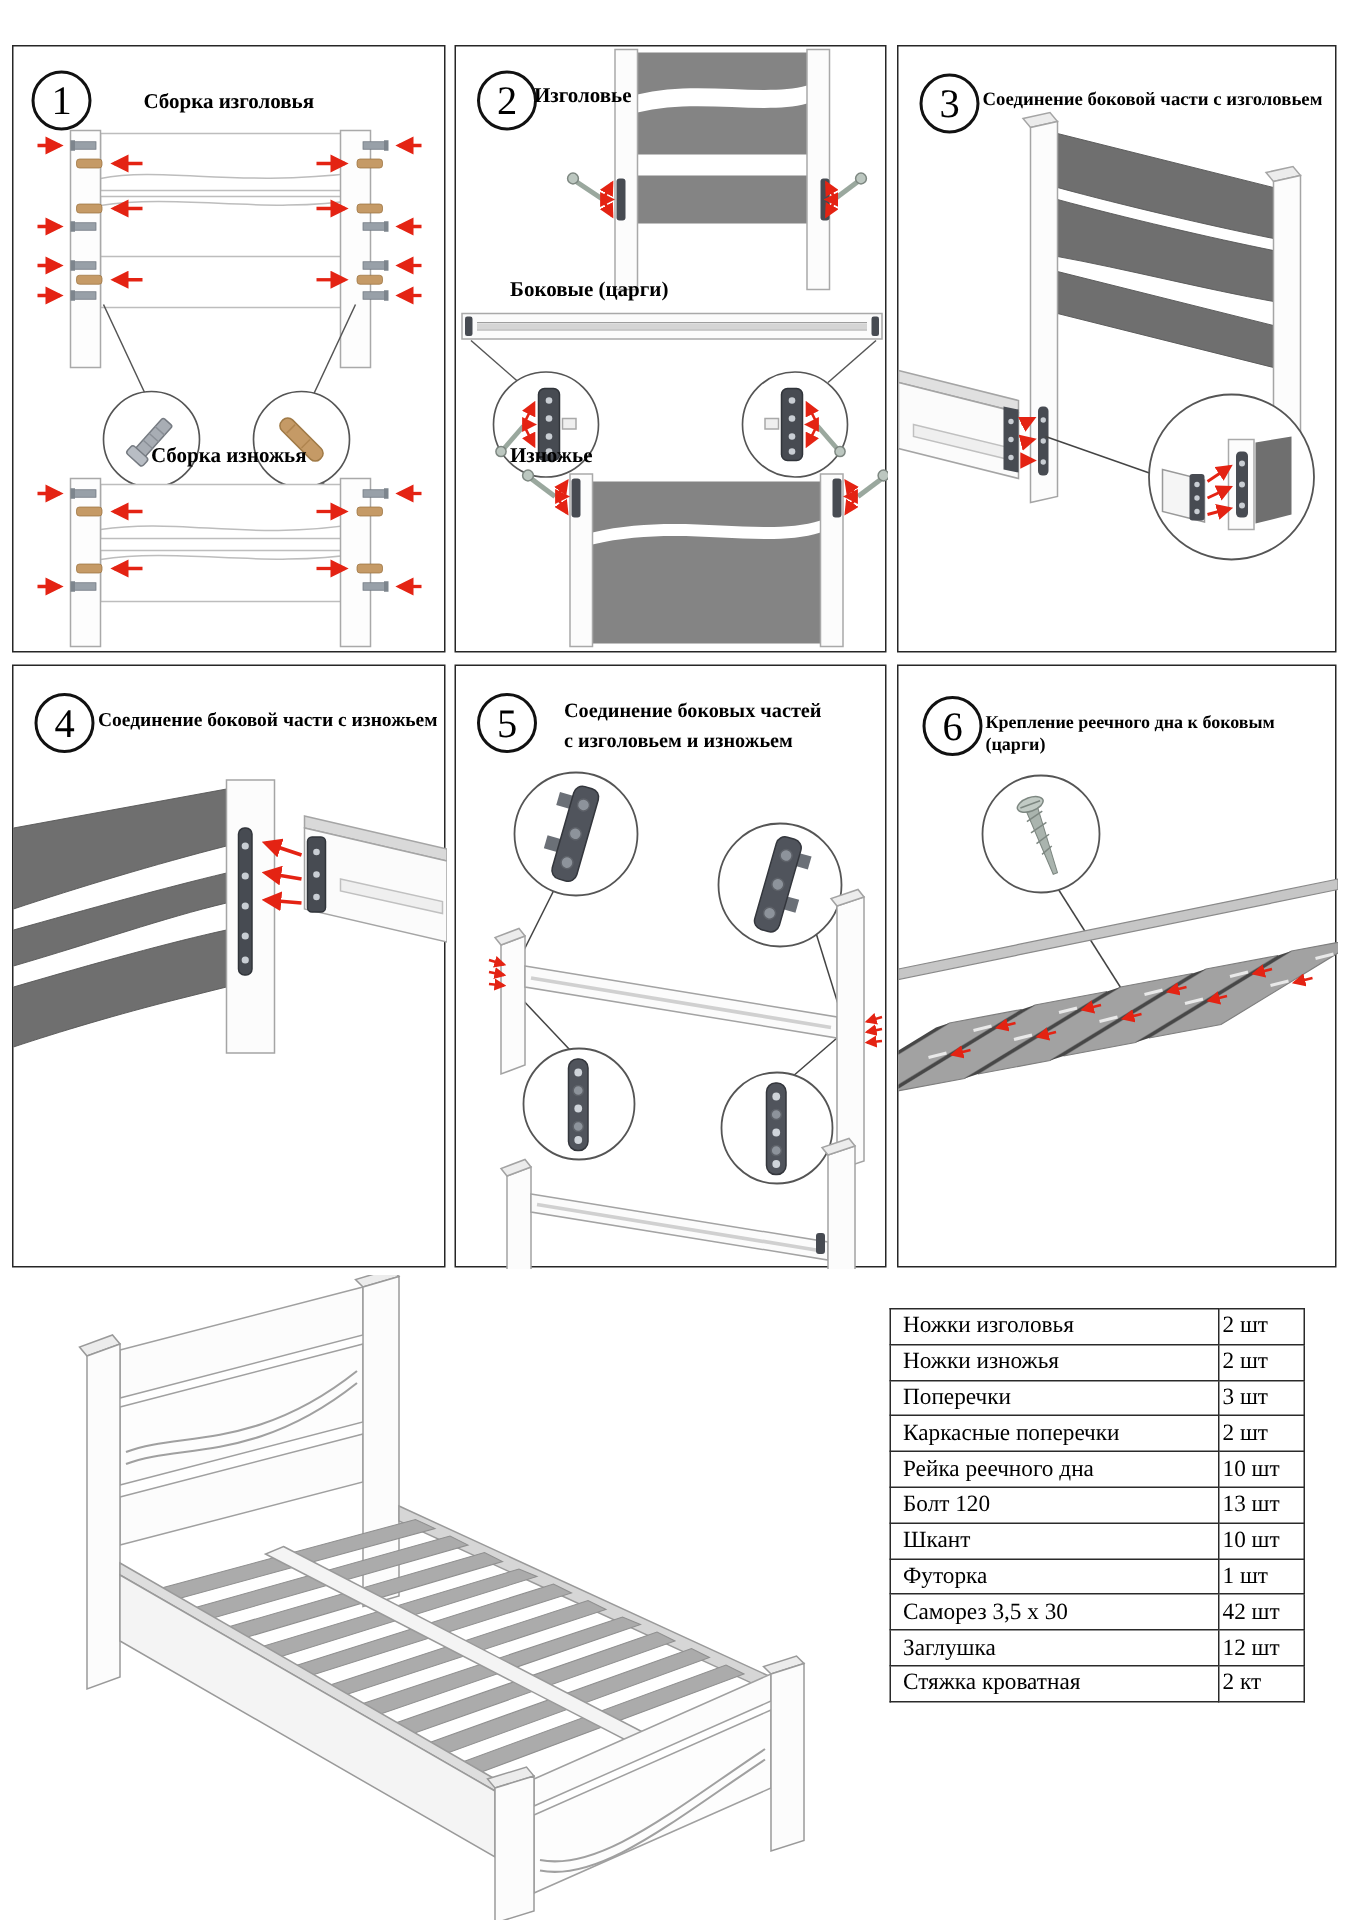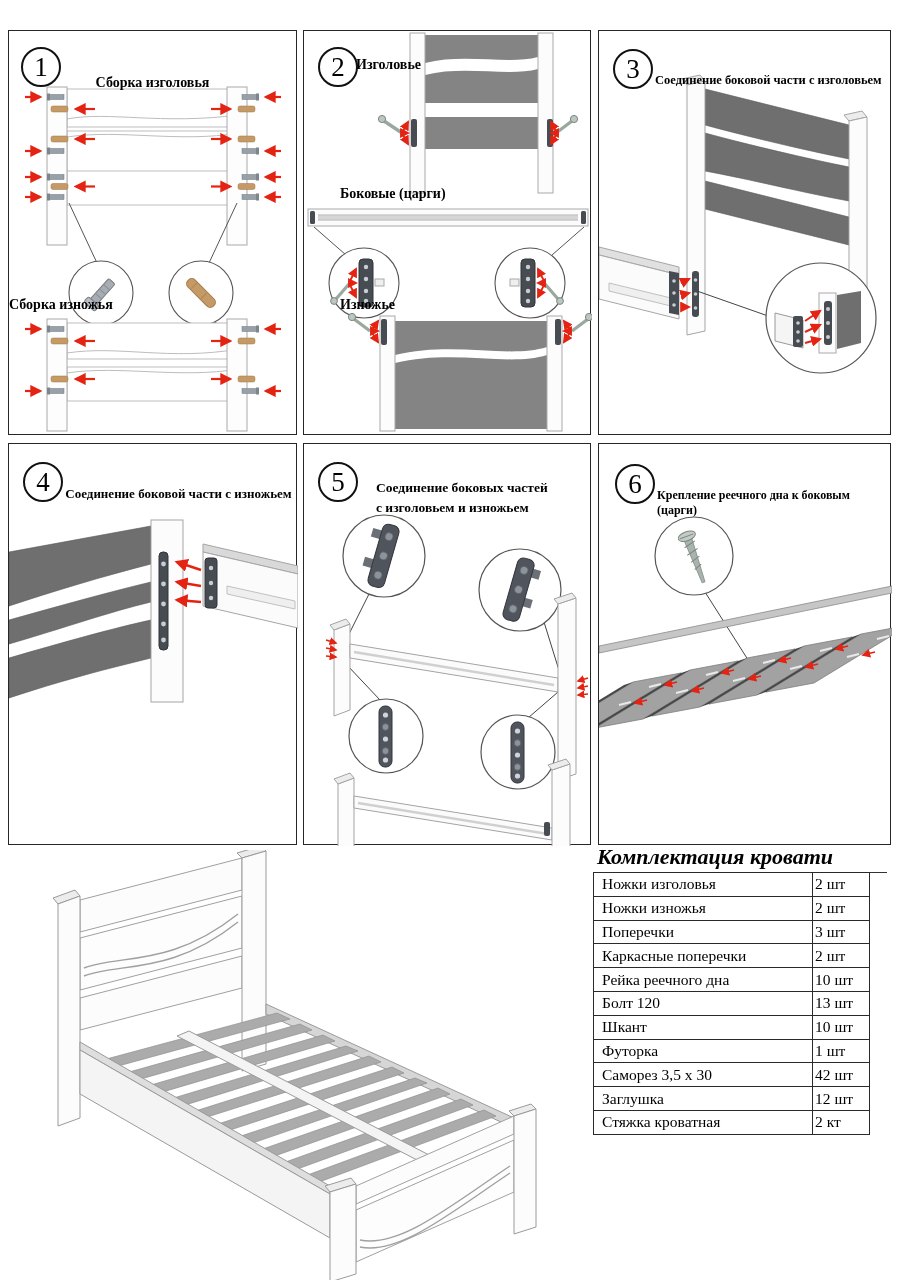--- a/index.html
+++ b/index.html
@@ -3,39 +3,39 @@
 <meta charset="utf-8">
 <style>
   html,body{margin:0;padding:0;background:#fff;}
   .page{position:relative;width:900px;height:1280px;background:#ffffff;overflow:hidden;
         font-family:"Liberation Serif",serif;color:#000;}
   .panel{position:absolute;border:1.6px solid #262626;background:#fff;box-sizing:border-box;}
   .panel svg{position:absolute;left:0;top:0;}
   .badge{position:absolute;width:36px;height:36px;border:2.2px solid #111;border-radius:50%;
          display:flex;align-items:center;justify-content:center;font-size:27px;line-height:1;
          background:#fff;z-index:3;}
-  .ptitle{position:absolute;font-weight:bold;z-index:3;margin-top:14px;}
+  .ptitle{position:absolute;font-weight:bold;z-index:3;}
   .plabel{position:absolute;font-weight:bold;z-index:3;}
   .kit-title{position:absolute;left:597px;top:844px;width:290px;font-size:22px;font-weight:bold;
              font-style:italic;border-bottom:1.5px solid #333;padding-bottom:2px;box-sizing:border-box;}
   table.kit{position:absolute;left:593px;top:872px;width:277px;border-collapse:collapse;
             font-size:15.5px;}
   table.kit td{border:1.6px solid #2a2a2a;padding:1.5px 8px;height:19.8px;font-family:Liberation Serif, serif;}
   table.kit td.qty{width:52px;padding:1.5px 2px;}
   .bedfig{position:absolute;left:20px;top:850px;}
 </style>
 </head>
 <body>
 
 <div class="page">
 
   <div class="panel" style="left:8px;top:30px;width:289px;height:405px">
     <div class="badge" style="left:12px;top:16px">1</div>
     <div class="ptitle" style="left:0;right:0;top:30px;text-align:center;font-size:14px">Сборка изголовья</div>
-    <div class="plabel" style="left:0;right:0;top:266px;font-size:14px">Сборка изножья</div>
+    <div class="plabel" style="left:0;right:0;top:266px;text-align:center;font-size:14px">Сборка изножья</div>
     <svg width="289" height="405" viewBox="0 0 289 405">
       <defs>
         <marker id="ah1" viewBox="0 0 10 10" refX="8" refY="5" markerWidth="5.5" markerHeight="5.5" orient="auto">
           <path d="M0,0L10,5L0,10z" fill="#e42313"></path>
         </marker>
       </defs>
 
       <g>
         <rect x="58" y="58" width="172" height="38" fill="#fff" stroke="#bdbdbd"></rect>
         <path d="M58,88 C100,80 150,94 230,84" fill="none" stroke="#bdbdbd"></path>
@@ -535,21 +535,20 @@
       <polygon points="336,360 494,290 494,342 336,412" fill="#fdfdfd" stroke="#a0a0a0"></polygon>
       <path d="M340,390 C380,398 430,356 490,316" fill="none" stroke="#a0a0a0" stroke-width="1.4"></path>
       <path d="M340,397 C380,405 430,363 490,323" fill="none" stroke="#a0a0a0" stroke-width="1.4"></path>
       <polygon points="310,342 336,334 331,328 305,336" fill="#ececec" stroke="#9a9a9a"></polygon>
       <polygon points="310,342 336,334 336,424 310,432" fill="#fcfcfc" stroke="#9a9a9a"></polygon>
       <polygon points="494,266 516,259 511,254 489,261" fill="#ececec" stroke="#9a9a9a"></polygon>
       <polygon points="494,266 516,259 516,377 494,384" fill="#fcfcfc" stroke="#9a9a9a"></polygon>
     </g>
   </svg>
 
-  <div class="kit-title">Комплектация кровати</div>
   <table class="kit">
     <tbody>
       <tr>
           <td>Ножки изголовья</td>
           <td class="qty">2 шт</td>
         </tr>
       <tr>
           <td>Ножки изножья</td>
           <td class="qty">2 шт</td>
         </tr>

